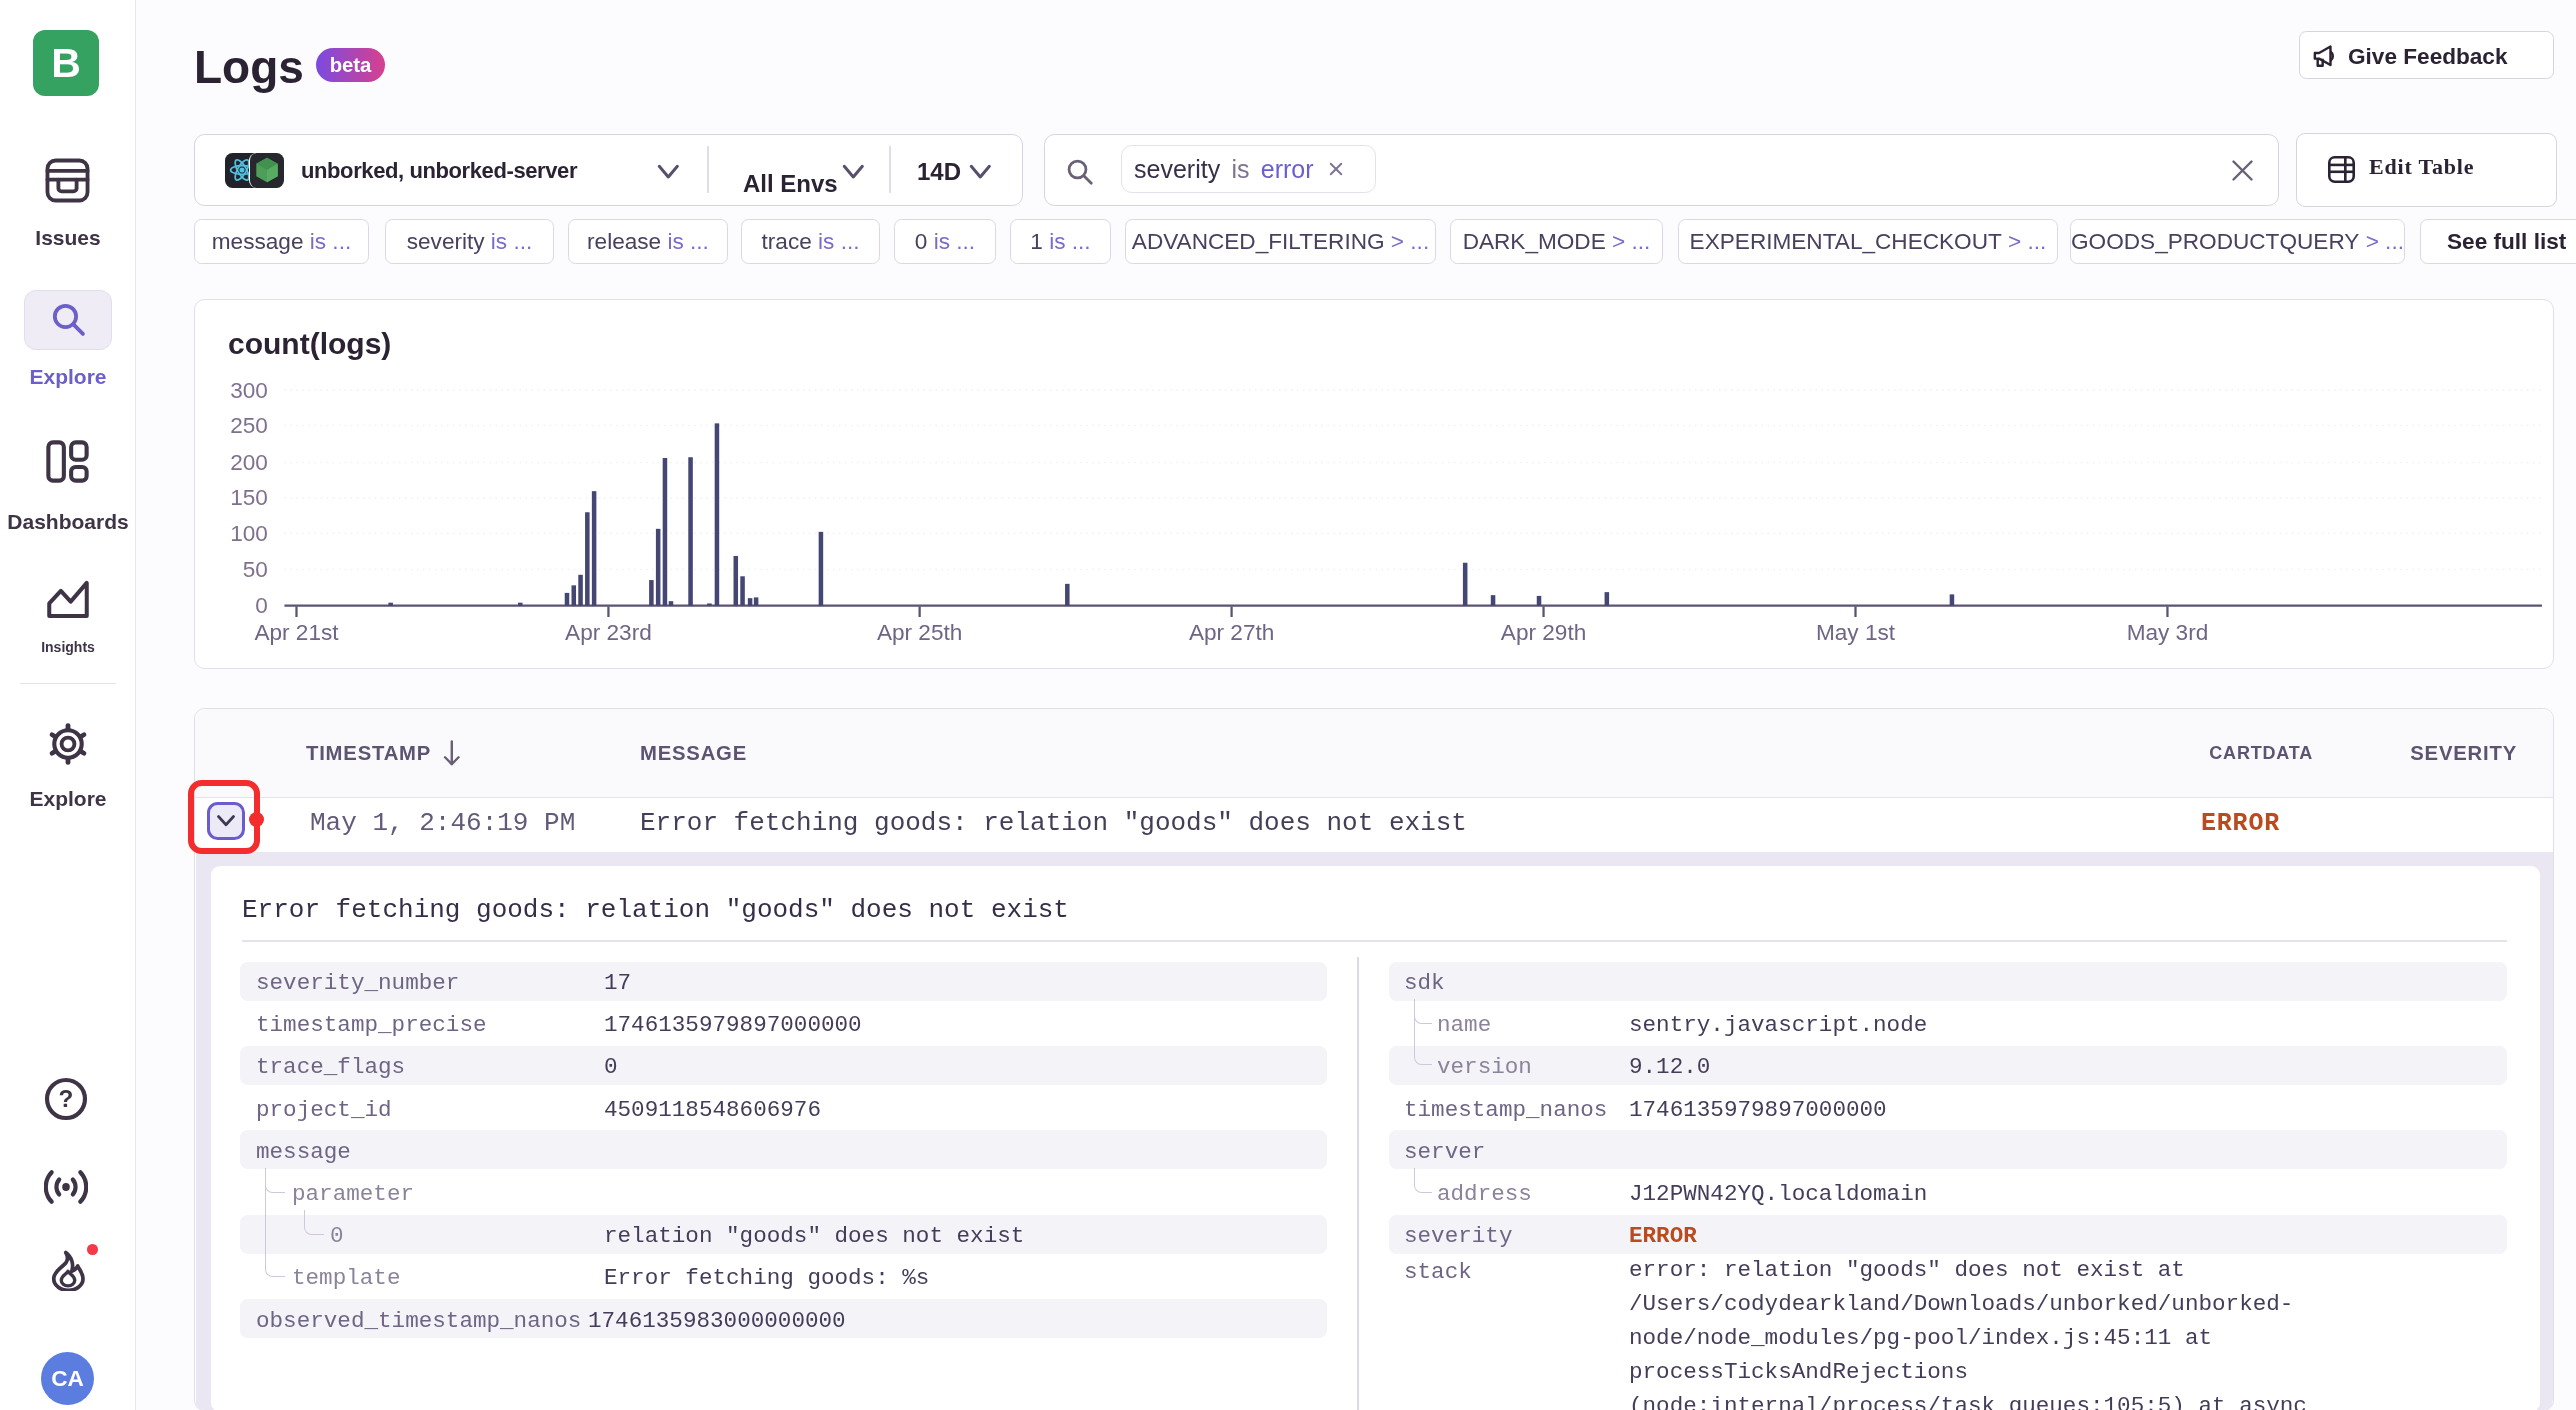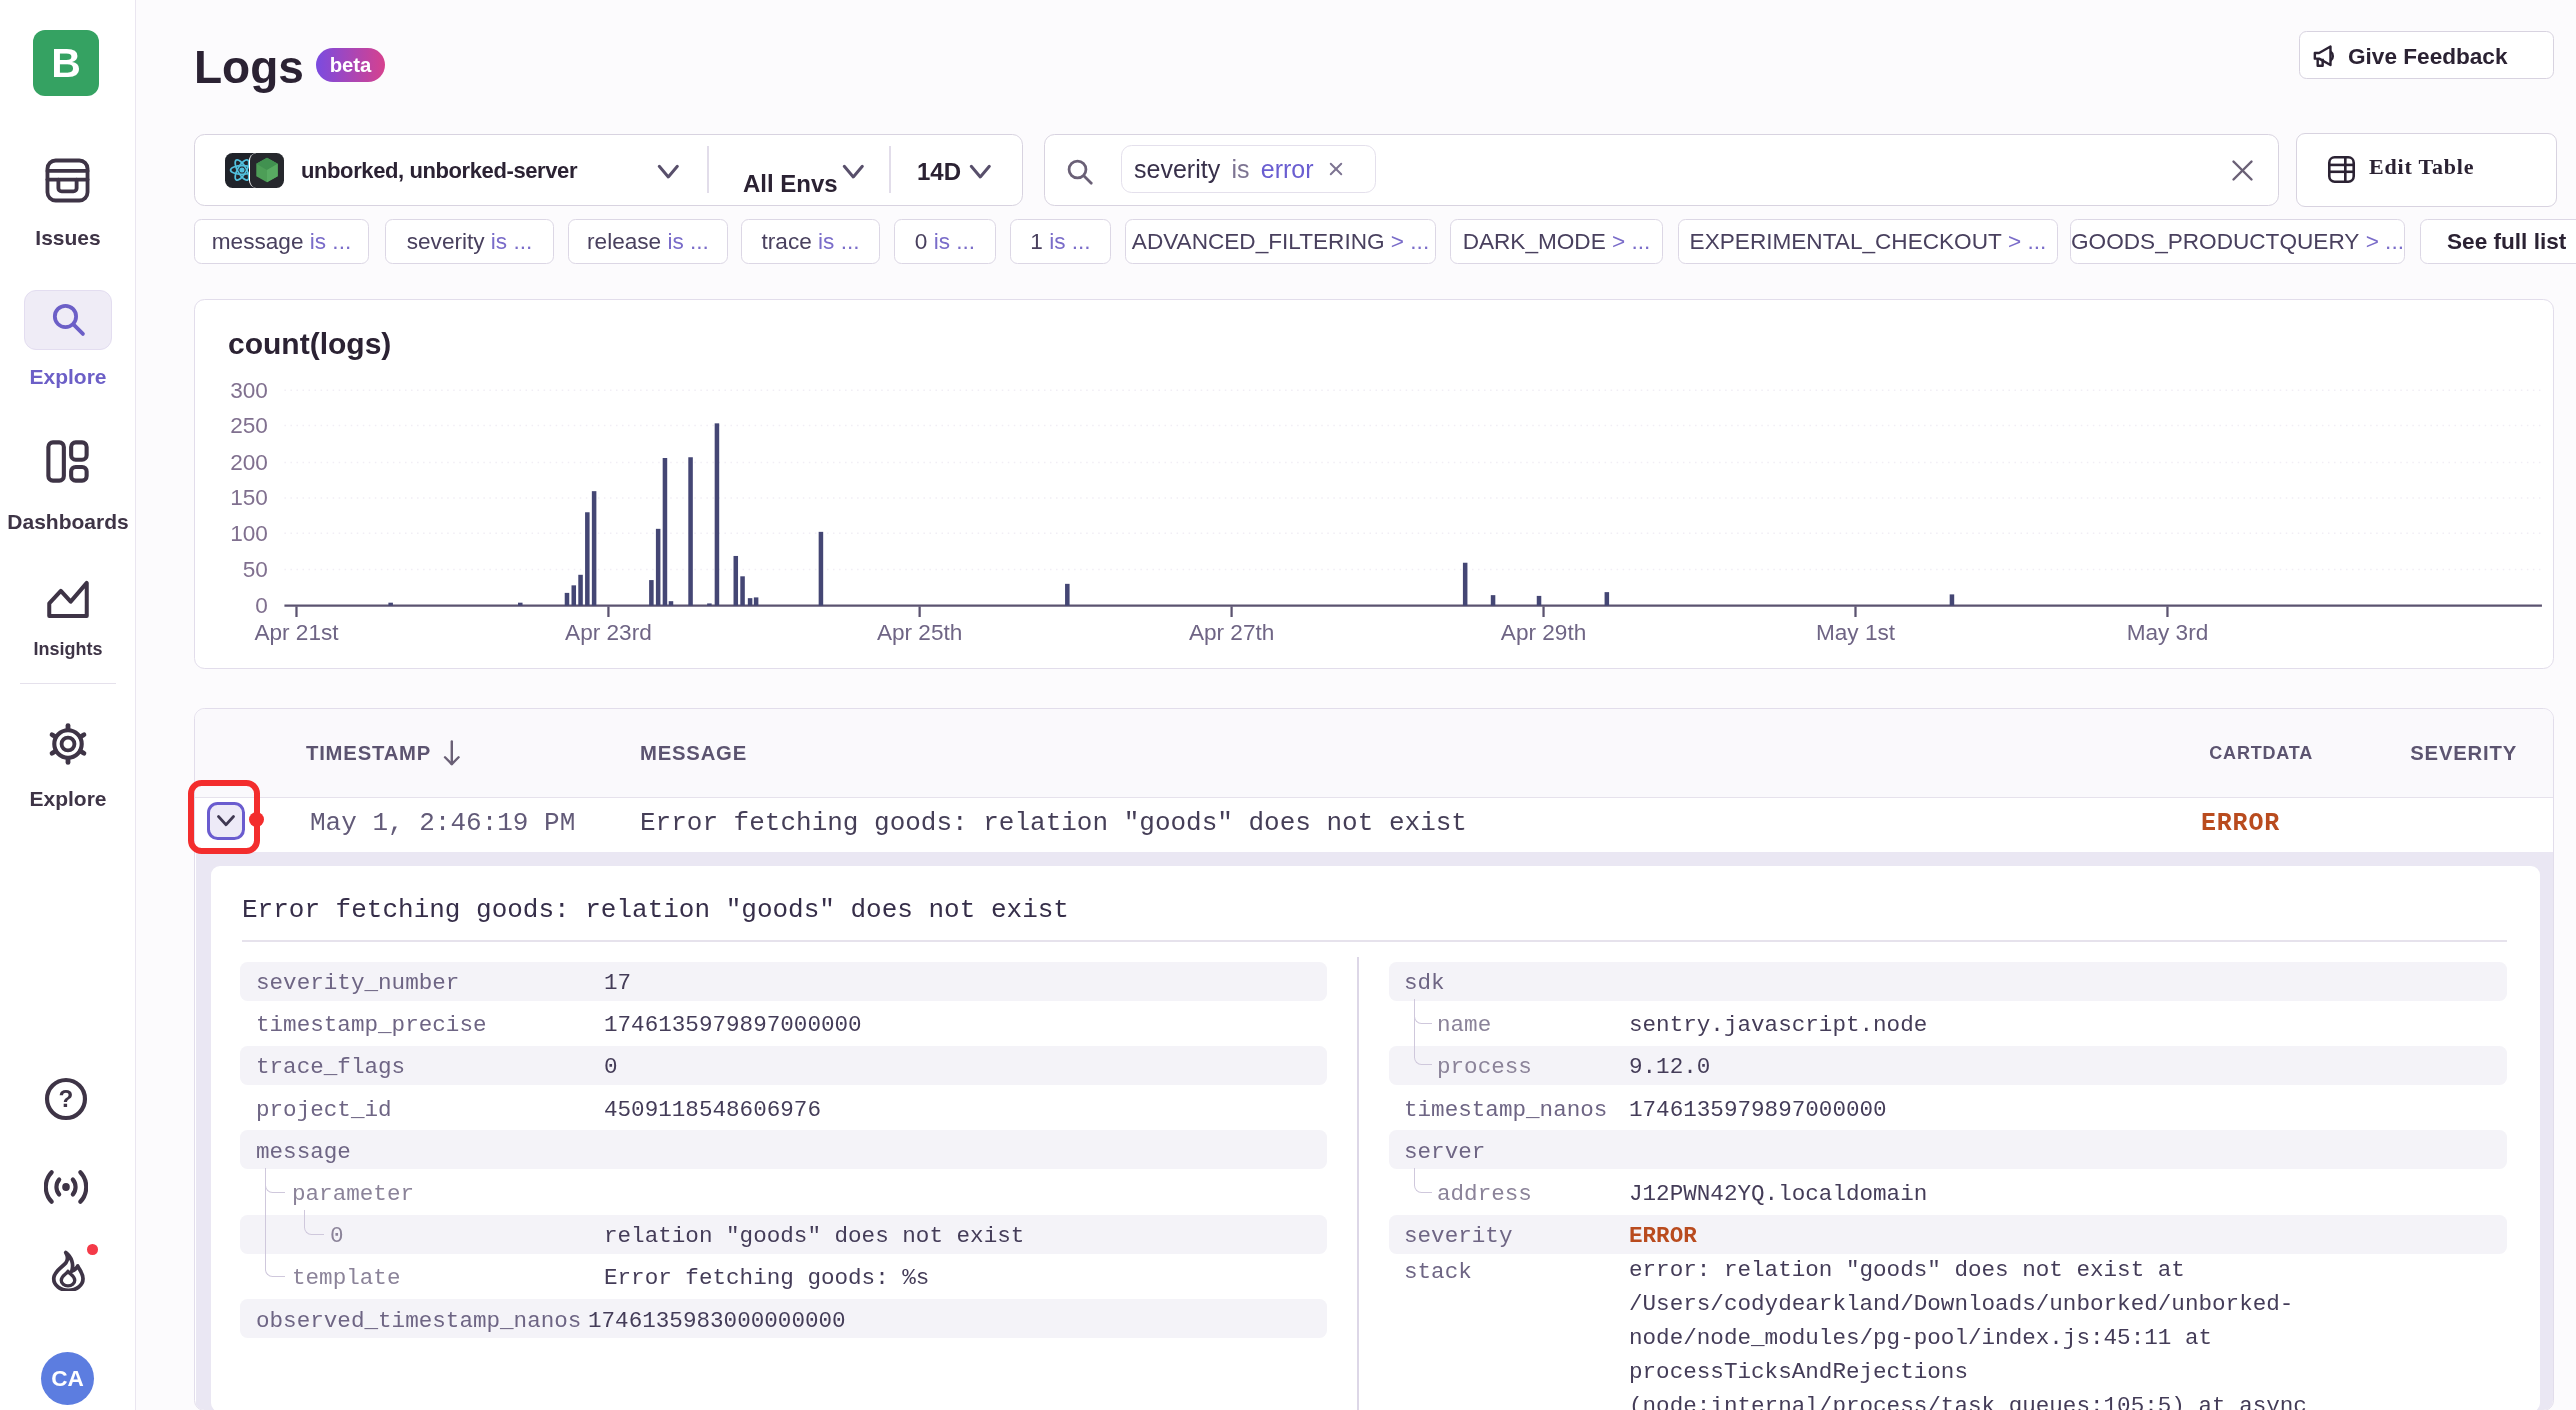--- a/index.html
+++ b/index.html
@@ -41,21 +41,21 @@
   <rect x="32" y="34" width="17" height="15" rx="5"></rect>
 </svg>
   </div>
 <div class="abs" style="left:0;top:502px;width:136px;text-align:center;font-size:21px;font-weight:bold;color:#3e3446;margin-top:8px;">Dashboards</div>
 
 <div class="abs" style="left:43px;top:574px;">
 <svg width="50" height="50" viewBox="0 0 56 56" fill="none" stroke="#3e3446" stroke-width="4.5" stroke-linejoin="round" stroke-linecap="round">
   <path d="M7,47 v-14 l13,-14 11,12 18,-21 v37 z"></path>
 </svg>
   </div>
-<div class="abs" style="left:0;top:639px;width:136px;text-align:center;font-size:18px;font-weight:bold;color:#3e3446;">Insights</div>
+<div class="abs" style="left:0;top:639px;width:136px;text-align:center;font-size:14px;font-weight:bold;color:#3e3446;">Insights</div>
 
 <div class="abs" style="left:19.6px;top:683px;width:96px;height:0.8px;background:#e5e1ec;"></div>
 
 <div class="abs" style="left:44px;top:720px;">
 <svg width="48" height="48" viewBox="0 0 56 56" fill="none" stroke="#3e3446" stroke-linecap="round" stroke-linejoin="round">
   <circle cx="28" cy="28" r="7.5" stroke-width="4.5"></circle>
   <circle cx="28" cy="28" r="16" stroke-width="4.8"></circle>
   <g stroke-width="5.6">
     <line x1="28" y1="6.5" x2="28" y2="11"></line>
         <line x1="28" y1="45" x2="28" y2="49.5"></line>
@@ -342,21 +342,21 @@
 <div class="k" style="left:256px;top:1308px;">observed_timestamp_nanos</div>
 <div class="v" style="left:588px;top:1308px;text-align:right;">1746135983000000000</div>
 
 <div class="elbow" style="left:265px;top:1168px;width:19.6px;height:109px;"></div>
 <div class="elbow" style="left:265px;top:1168px;width:19.6px;height:25px;"></div>
 <div class="elbow" style="left:304px;top:1210px;width:20.3px;height:25px;"></div>
 
 <div class="k" style="left:1404px;top:970px;">sdk</div>
 <div class="kc" style="left:1437px;top:1012px;">name</div>
 <div class="v" style="left:1629px;top:1012px;">sentry.javascript.node</div>
-<div class="kc" style="left:1437px;top:1054px;">process</div>
+<div class="kc" style="left:1437px;top:1054px;">version</div>
 <div class="v" style="left:1629px;top:1054px;">9.12.0</div>
 <div class="k" style="left:1404px;top:1097px;">timestamp_nanos</div>
 <div class="v" style="left:1629px;top:1097px;">1746135979897000000</div>
 <div class="k" style="left:1404px;top:1139px;">server</div>
 <div class="kc" style="left:1437px;top:1181px;">address</div>
 <div class="v" style="left:1629px;top:1181px;">J12PWN42YQ.localdomain</div>
 <div class="k" style="left:1404px;top:1223px;">severity</div>
 <div class="v" style="left:1629px;top:1223px;color:#b94b1e;font-weight:bold;">ERROR</div>
 <div class="k" style="left:1404px;top:1259px;">stack</div>
 <div class="v" style="left:1629px;top:1253px;line-height:34px;">error: relation "goods" does not exist at<br>/Users/codydearkland/Downloads/unborked/unborked-<br>node/node_modules/pg-pool/index.js:45:11 at<br>processTicksAndRejections<br>(node:internal/process/task_queues:105:5) at async</div>

